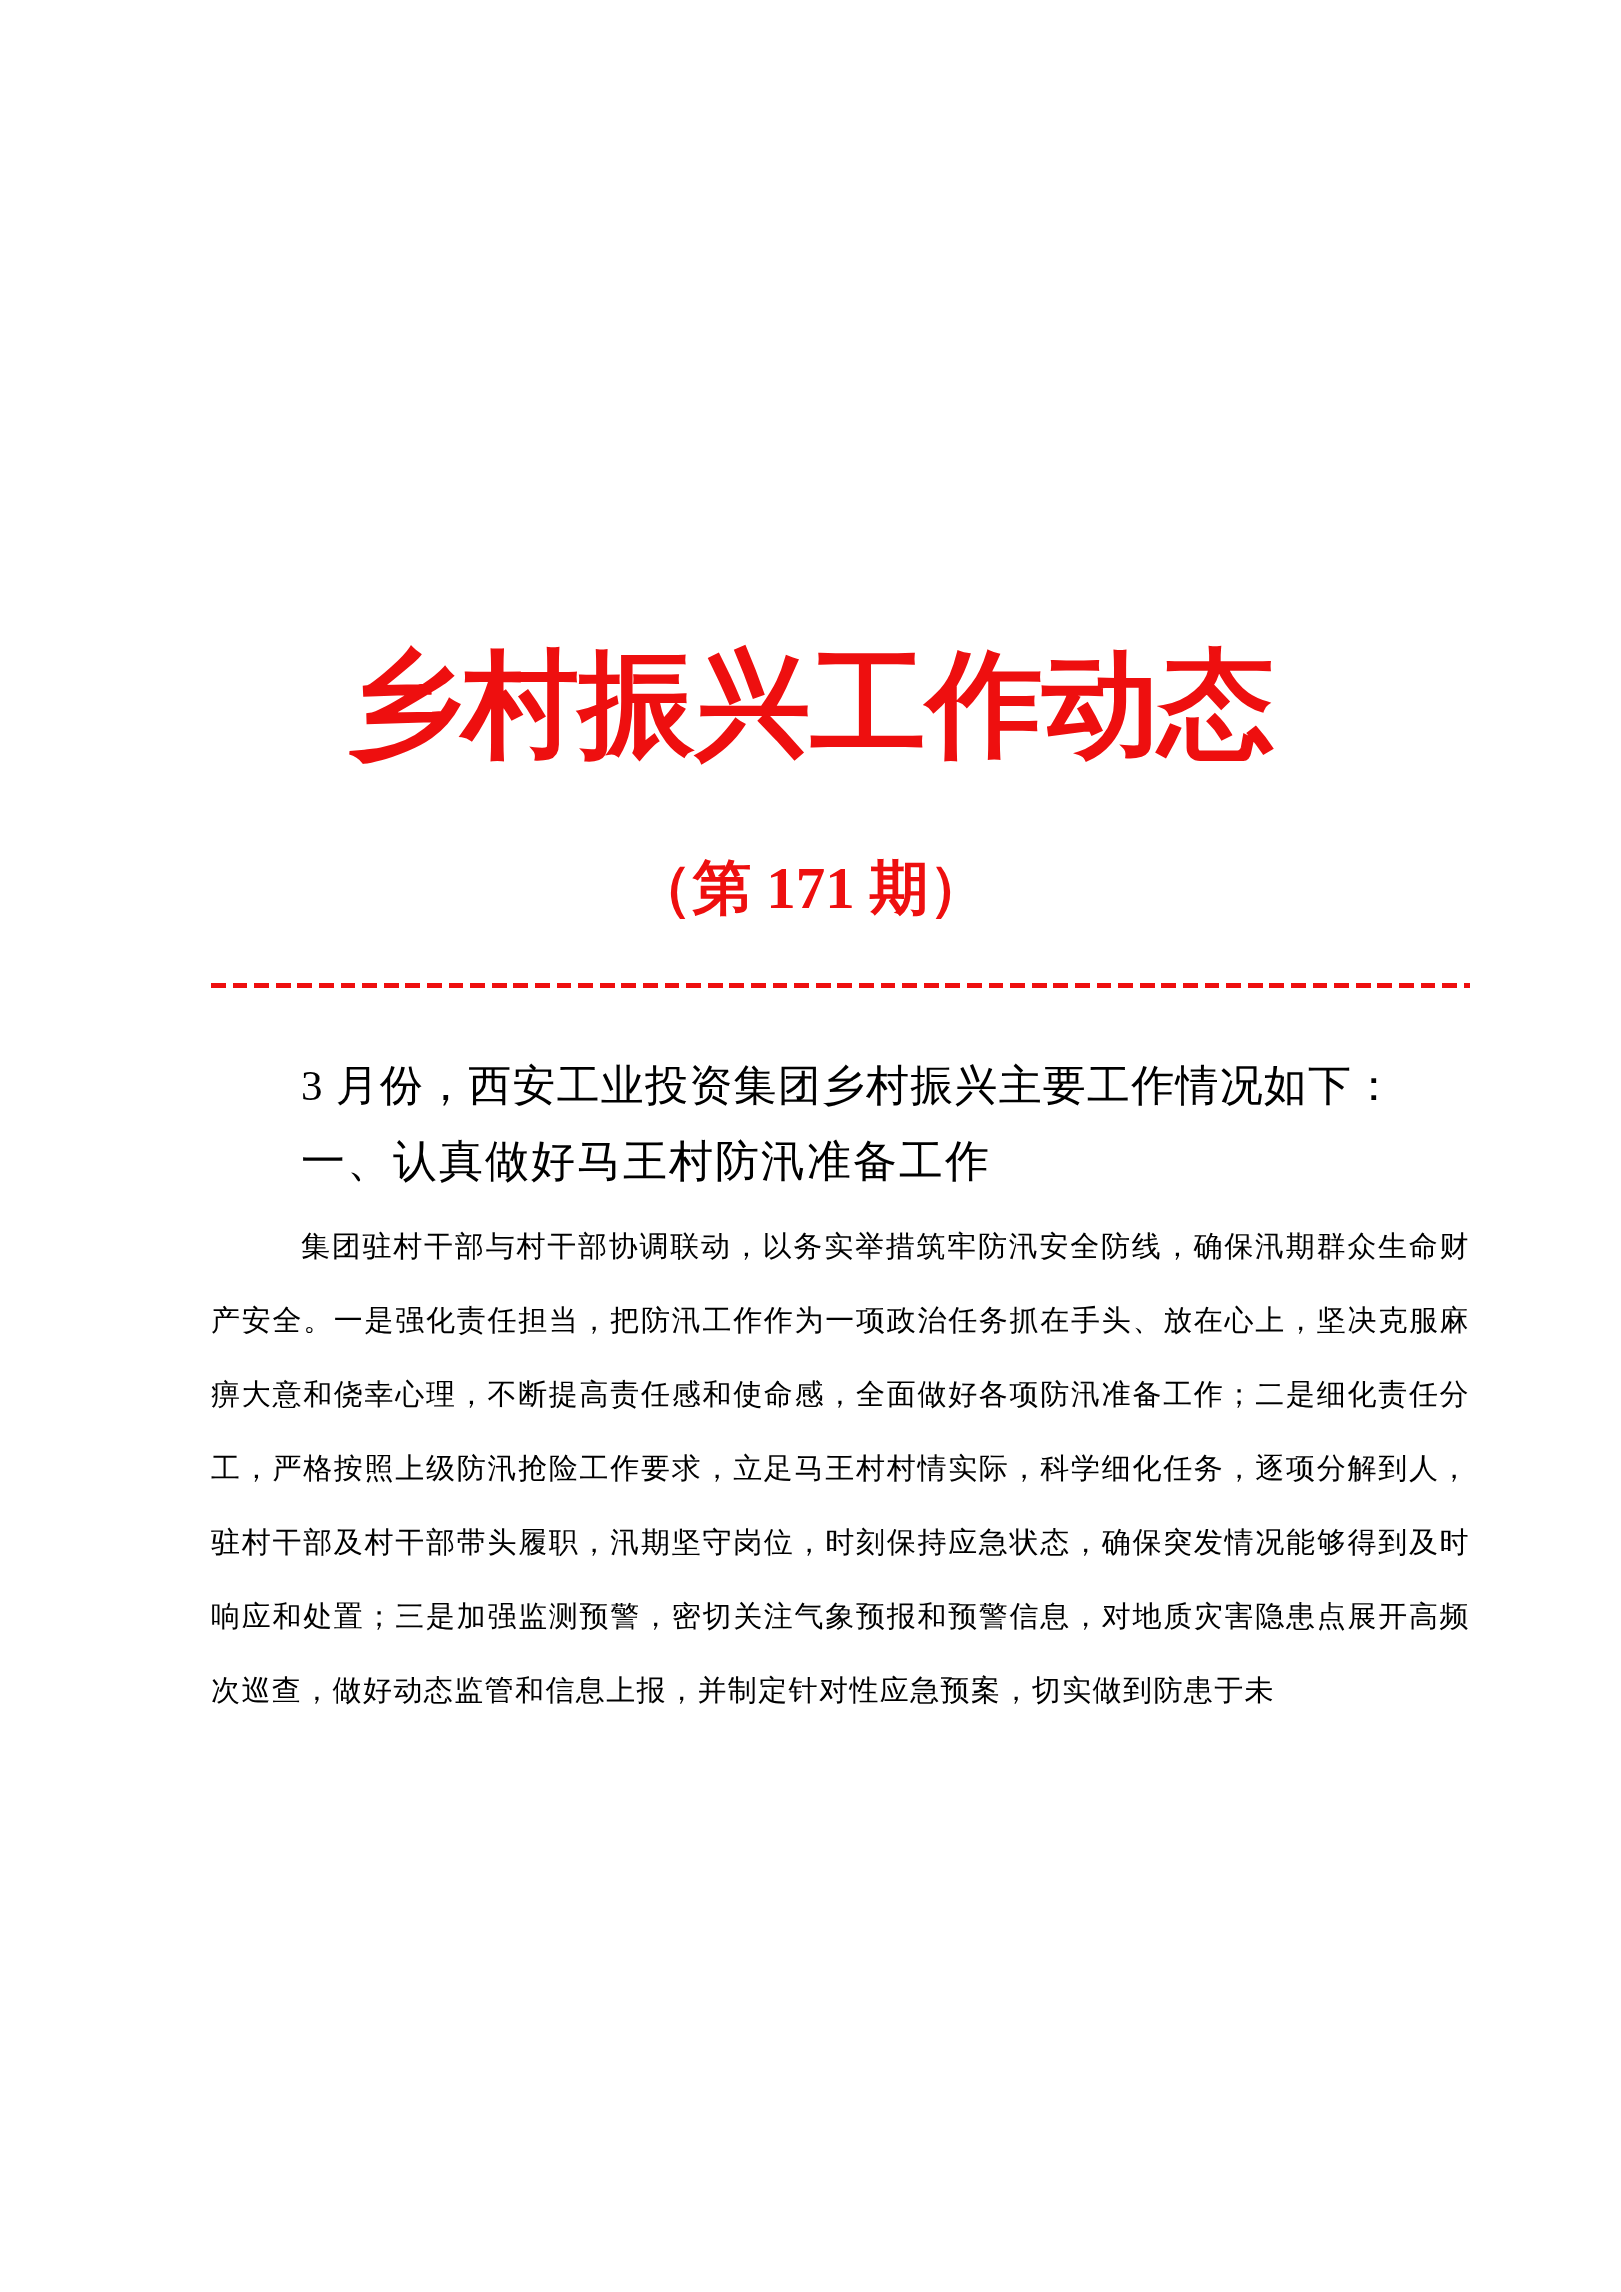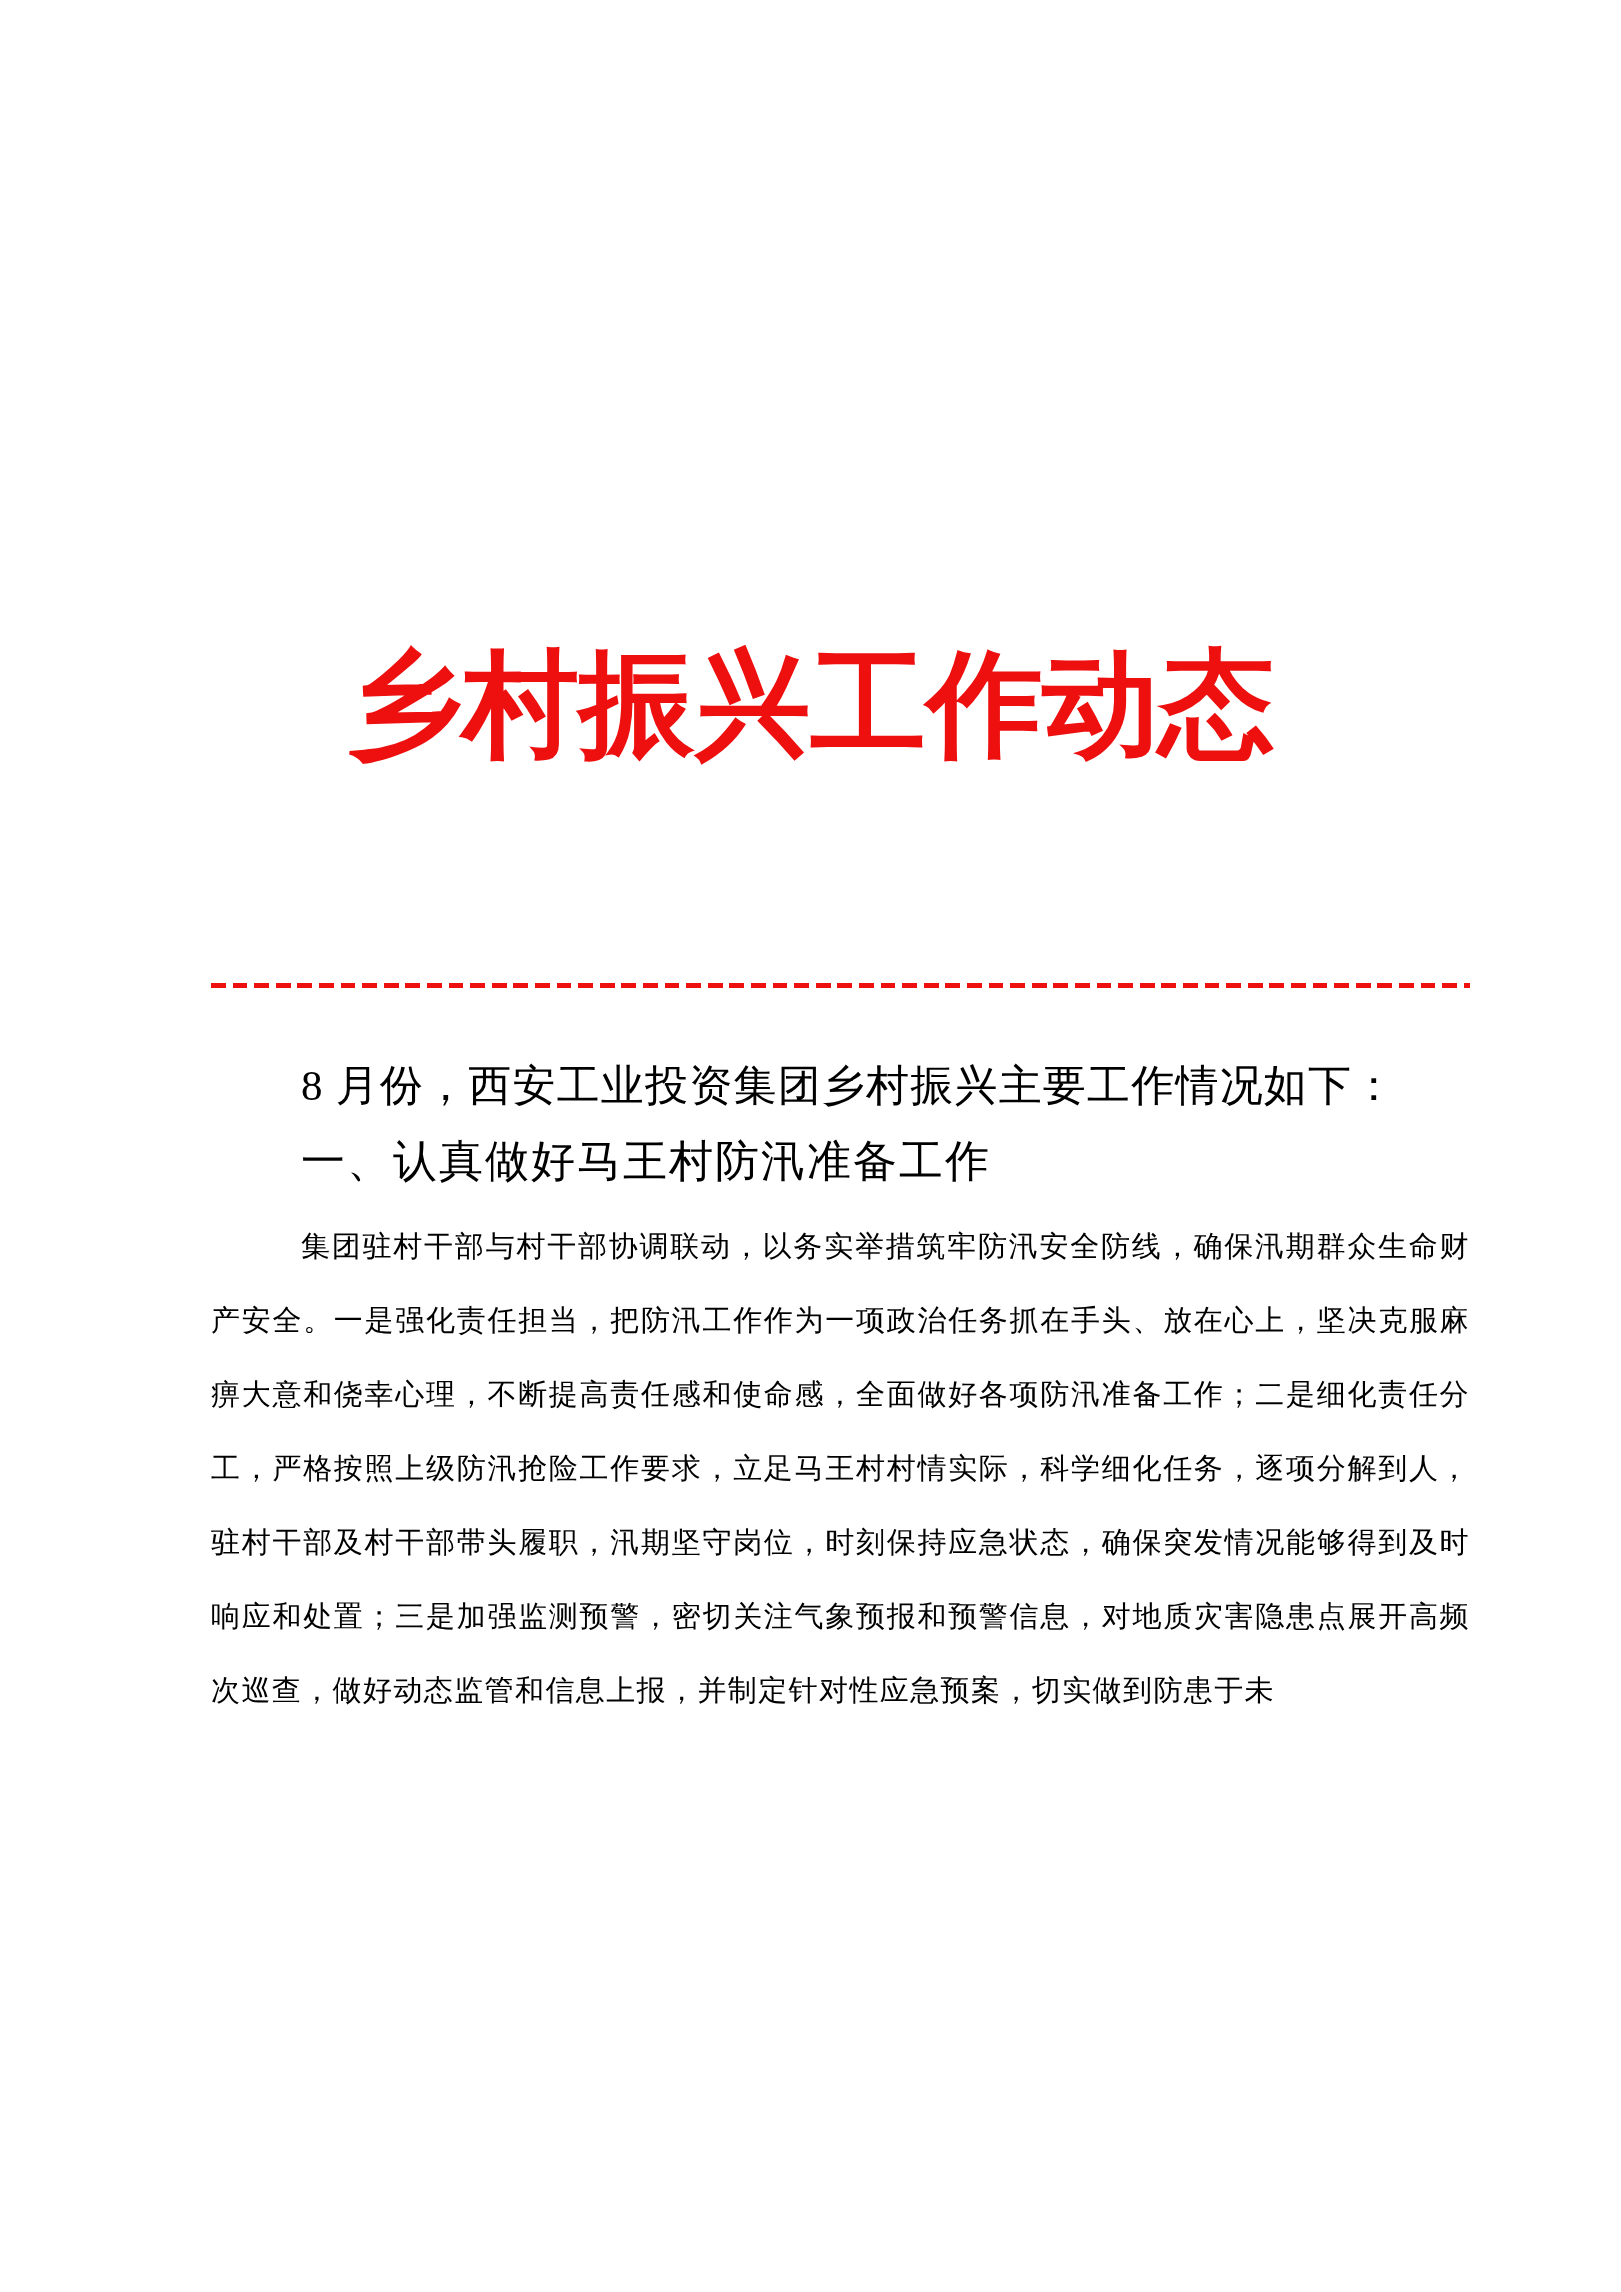--- a/index.html
+++ b/index.html
@@ -93,26 +93,27 @@
     color: #000000;
   }
 </style>
 </head>
 <body>
 
 <div class="page">
 
   <h1 class="doc-title">乡村振兴工作动态</h1>
 
+  <div class="doc-issue">（第 171 期）</div>
 
   <div class="dashed-separator"></div>
 
   <div class="body-block">
 
-    <p class="intro-paragraph">8 月份，西安工业投资集团乡村振兴主要工作情况如下：</p>
+    <p class="intro-paragraph">3 月份，西安工业投资集团乡村振兴主要工作情况如下：</p>
 
     <h2 class="section-heading">一、认真做好马王村防汛准备工作</h2>
 
     <p class="section-body">集团驻村干部与村干部协调联动，以务实举措筑牢防汛安全防线，确保汛期群众生命财产安全。一是强化责任担当，把防汛工作作为一项政治任务抓在手头、放在心上，坚决克服麻痹大意和侥幸心理，不断提高责任感和使命感，全面做好各项防汛准备工作；二是细化责任分工，严格按照上级防汛抢险工作要求，立足马王村村情实际，科学细化任务，逐项分解到人，驻村干部及村干部带头履职，汛期坚守岗位，时刻保持应急状态，确保突发情况能够得到及时响应和处置；三是加强监测预警，密切关注气象预报和预警信息，对地质灾害隐患点展开高频次巡查，做好动态监管和信息上报，并制定针对性应急预案，切实做到防患于未</p>
 
   </div>
 
 </div>
 
 

